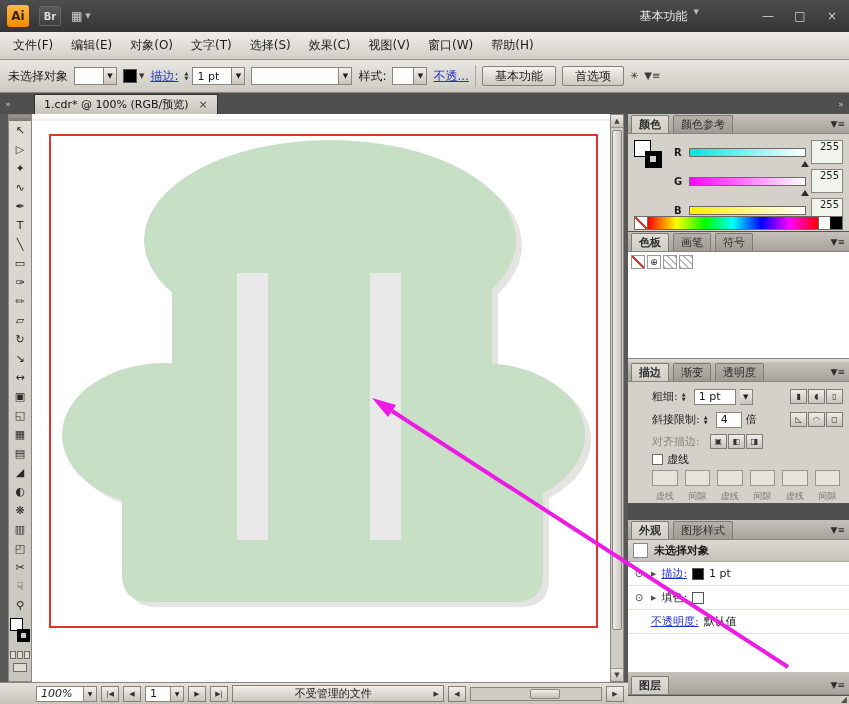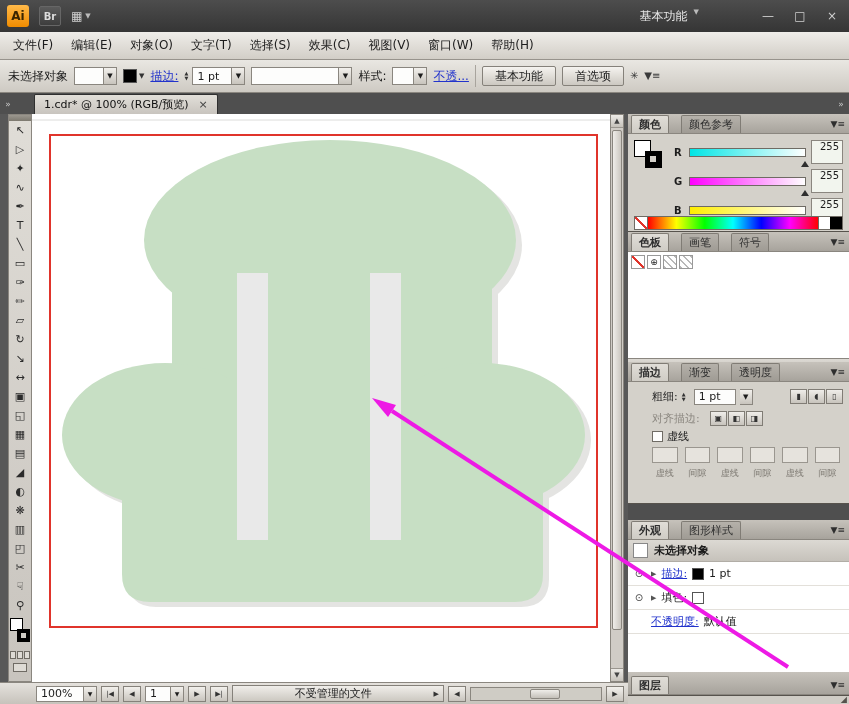--- a/index.html
+++ b/index.html
@@ -78,21 +78,21 @@
   .varrow{height:13px;display:flex;align-items:center;justify-content:center;width:100%;background:linear-gradient(#eceae6,#c6c2bb);border-bottom:1px solid #9a968f;}
   .varrow.bottom{border-top:1px solid #9a968f;border-bottom:none;}
   .vthumb{flex:0 0 500px;width:10px;margin-top:2px;background:linear-gradient(90deg,#efede9,#cbc7c0);border:1px solid #8a867f;border-radius:2px;}
   .vfill{flex:1;}
   .dockgutter{position:absolute;left:624px;top:114px;width:4px;height:590px;background:#585858;}
 
   
   .dock{position:absolute;left:628px;top:114px;width:221px;height:590px;background:#4f4f4f;}
   .panel{position:absolute;left:0;width:221px;background:#d4d1ca;border-bottom:1px solid #57534d;}
   .ptabs{height:20px;background:linear-gradient(#c6c2bb,#a7a39c);display:flex;align-items:flex-end;
-    padding-left:3px;gap:12px;border-bottom:1px solid #8a867f;}
+    padding-left:3px;gap:4px;border-bottom:1px solid #8a867f;}
   .ptab{height:18px;padding:0 7px;display:flex;align-items:center;font-size:11px;color:#2e2e2e;
     background:linear-gradient(#b5b1aa,#9f9b94);border:1px solid #807c75;border-bottom:none;border-radius:2px 2px 0 0;}
   .ptab.active{background:linear-gradient(#e0ddd7,#cfccc5);font-weight:bold;}
   .pmenu{margin-left:auto;margin-right:4px;font-size:9px;color:#2e2e2e;margin-bottom:4px;}
   .pfoot{height:20px;background:linear-gradient(#dcd9d3,#bcb8b1);border-top:1px solid #8a867f;
     display:flex;align-items:center;gap:7px;padding:0 7px;}
   .fico{font-size:10px;color:#3a3a3a;line-height:1;}
   .fico.fx{font-size:9px;font-style:italic;font-weight:bold;}
   .spacer{flex:1;}
 
@@ -159,21 +159,21 @@
 
   
   .layers .ptabs{height:24px;}
   .dock-filler{position:absolute;left:0;top:582px;width:221px;height:8px;background:#cfccc5;}
   .grip{position:absolute;right:2px;bottom:0px;font-size:8px;color:#55524c;}
 
   
   .statusbar{position:absolute;left:0;top:682px;width:628px;height:22px;
     background:linear-gradient(#e5e2dd,#c6c2bb);border-top:1px solid #8a867f;
     display:flex;align-items:center;gap:4px;padding-left:36px;padding-right:4px;font-size:11px;}
-  .zoom-field{display:flex;align-items:center;}
+  .zoom-field{display:flex;align-items:center;font-style:italic;}
   .zoom-field .zf{width:48px;height:16px;background:#fdfdfc;border:1px solid #8a867f;padding:0 4px;display:flex;align-items:center;}
   .zdd{width:13px;height:16px;border:1px solid #8a867f;border-left:none;font-size:6px;
     background:linear-gradient(#f2f0ec,#c8c4bd);display:flex;align-items:center;justify-content:center;}
   .sb-btn{height:16px;min-width:18px;padding:0 3px;border:1px solid #85817a;font-size:7px;
     background:linear-gradient(#f2f0ec,#c8c4bd);display:flex;align-items:center;justify-content:center;color:#333;}
   .page-field{display:flex;align-items:center;}
   .page-field .zf{width:26px;height:16px;background:#fdfdfc;border:1px solid #8a867f;padding:0 4px;display:flex;align-items:center;}
   .status-btn{width:212px;height:17px;border:1px solid #85817a;background:linear-gradient(#f0eeea,#ccc8c1);
     display:flex;align-items:center;font-size:11px;}
   .status-btn .st{flex:1;text-align:center;}
@@ -508,20 +508,34 @@
             <i>▼</i>
           </span>
         <span class="sfield w40">1 pt</span>
         <span class="dd" style="height:16px">▼</span>
         <span class="btn3">
           <span class="sq">▮</span>
           <span class="sq">◖</span>
           <span class="sq">▯</span>
         </span>
       </div>
+      <div class="srow">
+        <span class="slabel">斜接限制:</span>
+        <span class="spinstack">
+            <i>▲</i>
+            <i>▼</i>
+          </span>
+        <span class="sfield w24">4</span>
+        <span class="slabel">倍</span>
+        <span class="btn3">
+          <span class="sq">◺</span>
+          <span class="sq">◠</span>
+          <span class="sq">◻</span>
+        </span>
+      </div>
       <div class="srow h20">
         <span class="slabel" style="color:#8a867f">对齐描边:</span>
         <span class="btn3 inline">
           <span class="sq">▣</span>
           <span class="sq">◧</span>
           <span class="sq">◨</span>
         </span>
       </div>
       <div class="srow h16">
         <span class="cb"></span>

